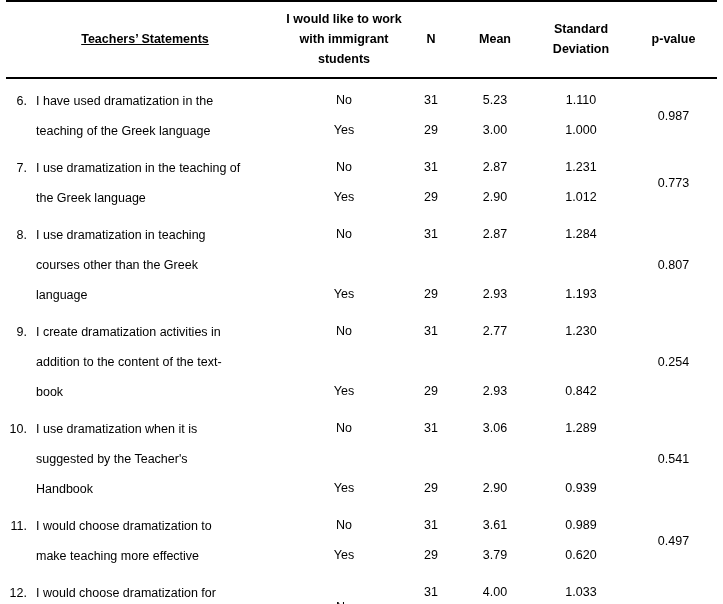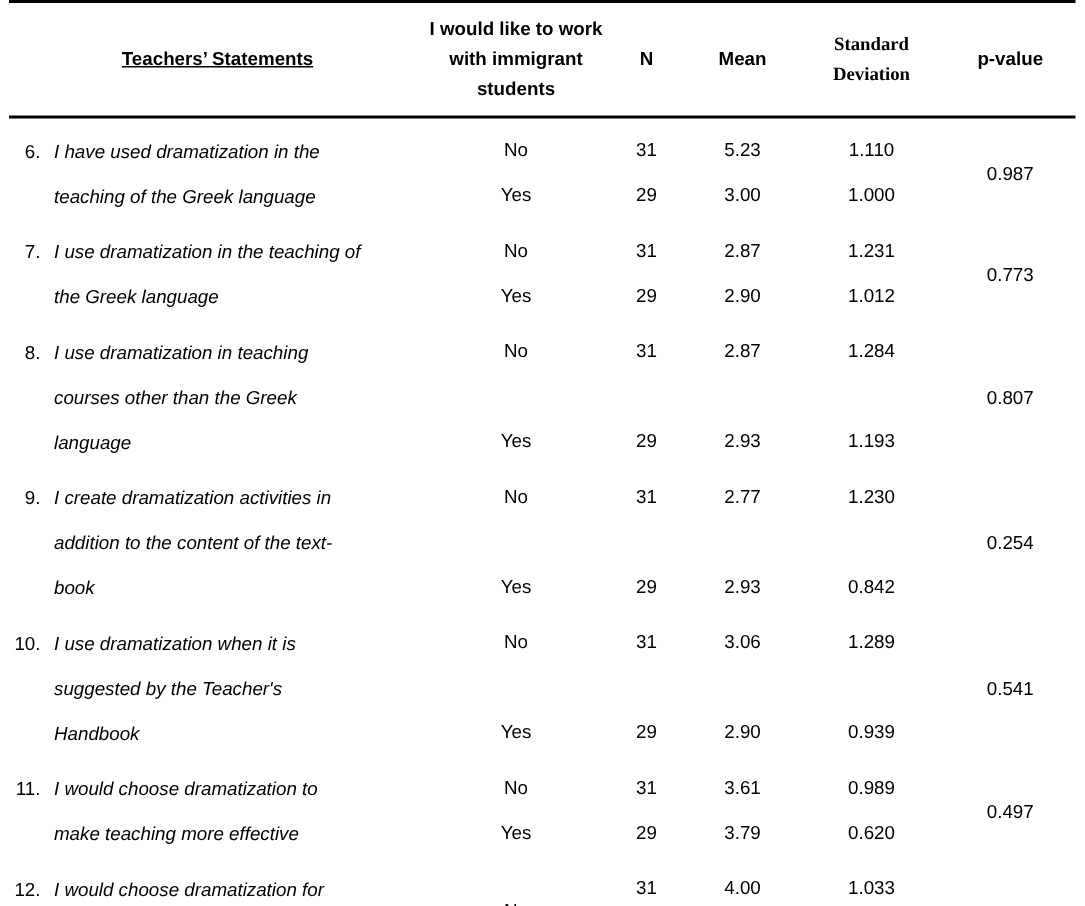--- a/index.html
+++ b/index.html
@@ -45,21 +45,21 @@
     font-size: 12.5px;
     line-height: 20px;
     padding: 7px 0 8px 0;
     vertical-align: middle;
     text-align: center;
   }
   th.col-statement { width: 278px; text-decoration: underline; }
   th.col-group     { width: 120px; }
   th.col-n         { width:  54px; }
   th.col-mean      { width:  74px; margin-top: 44px; }
-  th.col-sd        { width:  98px; font-family: Liberation Serif, serif; }
+  th.col-sd        { width:  98px; }
   th.col-p         { width:  87px; }
 
   tbody td {
     vertical-align: top;
     padding: 0;
     font-size: 12.5px;
   }
 
   
   td.statement-cell {
@@ -75,21 +75,20 @@
     flex: 0 0 30px;
     text-align: right;
     padding-right: 9px;
     box-sizing: border-box;
     line-height: 30px;
     white-space: nowrap;
   }
   .stmt-text {
     flex: 1 1 auto;
     line-height: 30px;
-    font-style: italic;
   }
   .stmt-text .line { display: block; white-space: nowrap; }
 
   
   td.data-cell {
     text-align: center;
     padding-top: 6px;
   }
   .sub {
     line-height: 30px;

